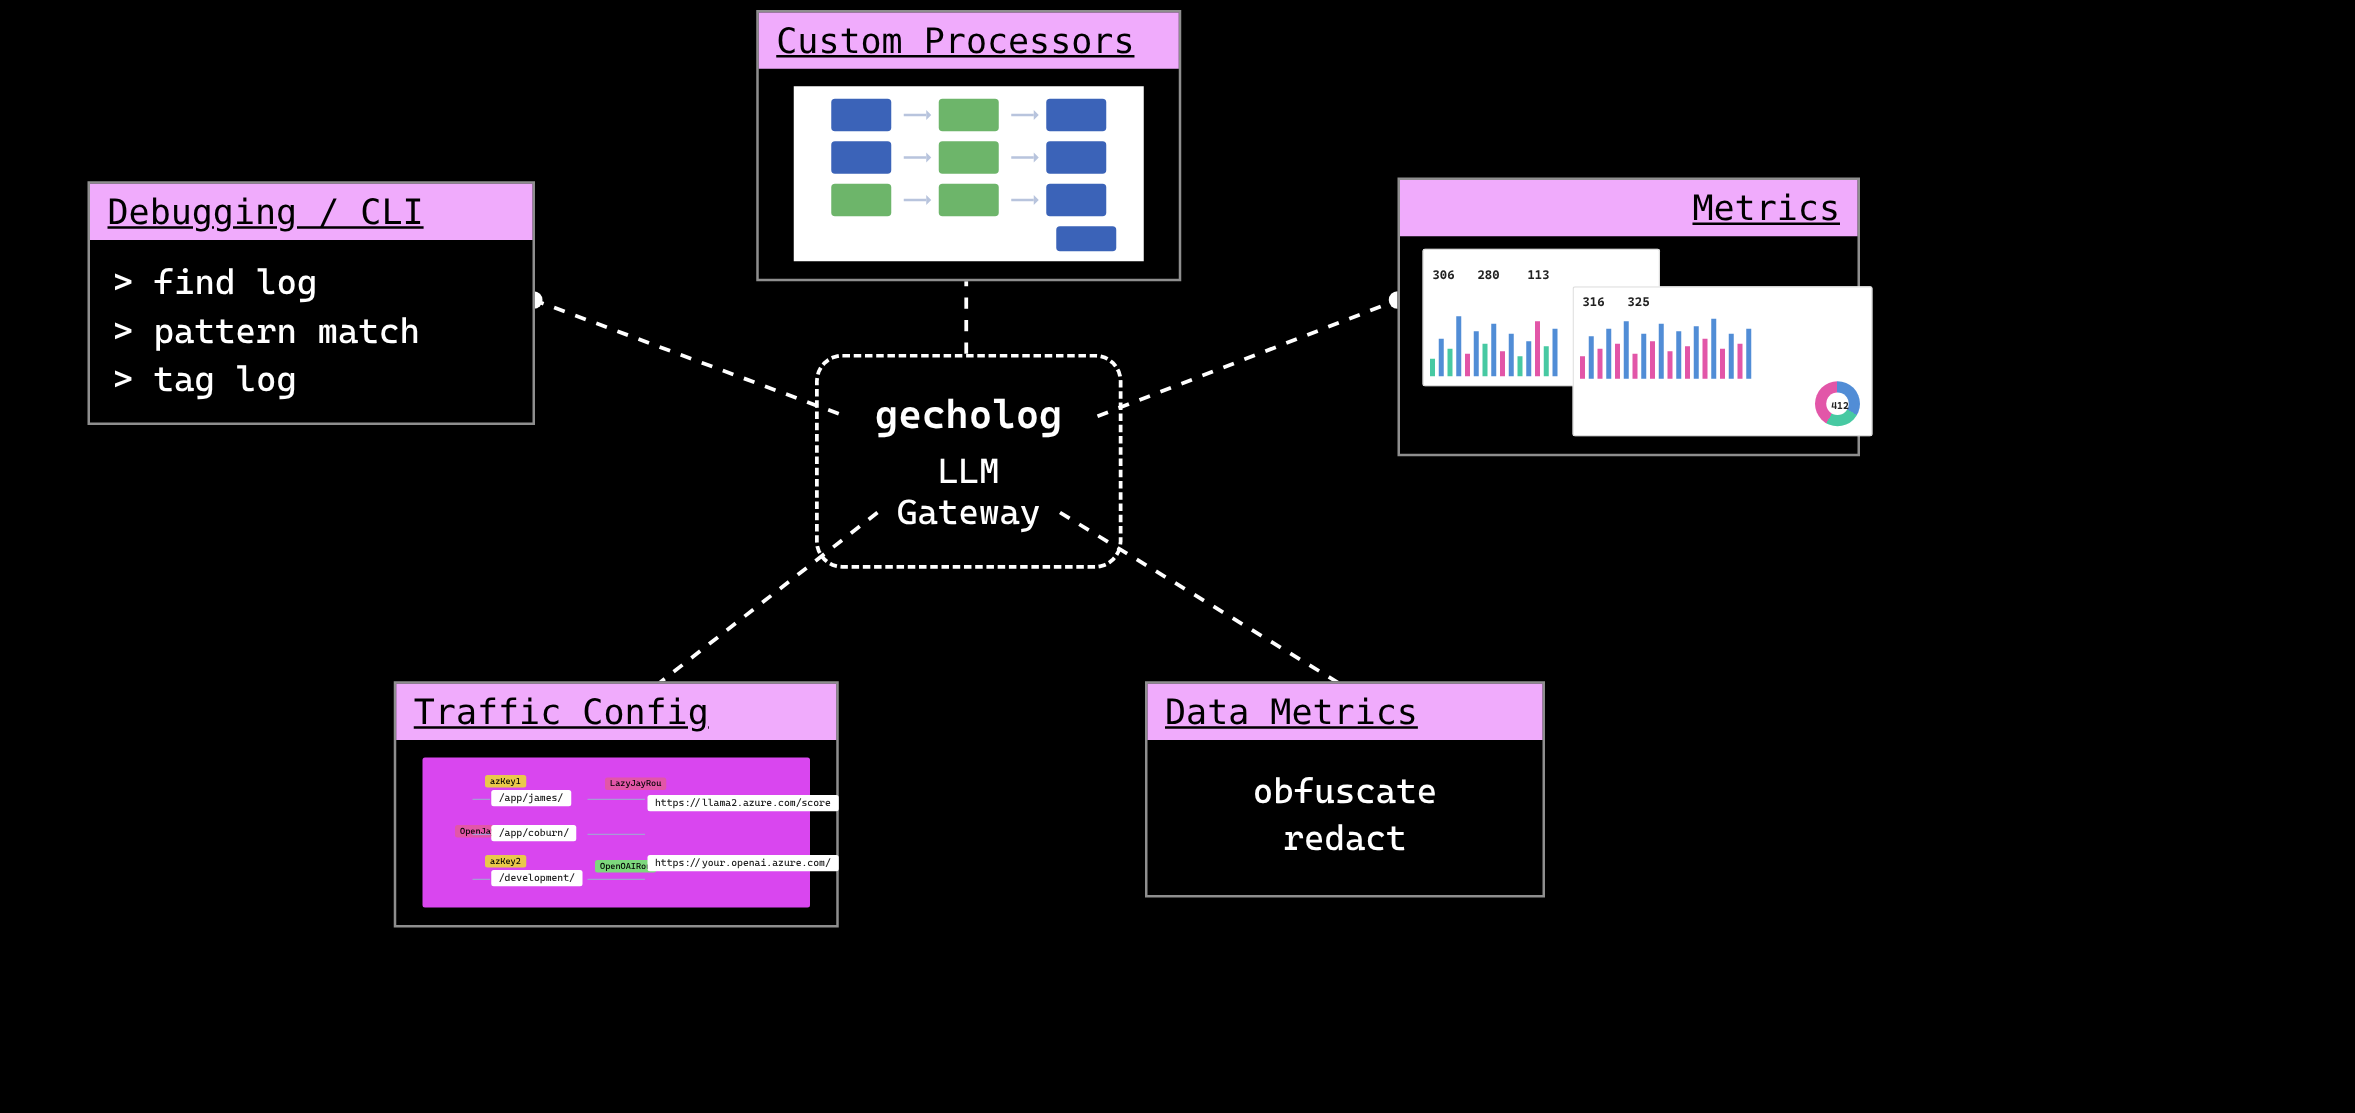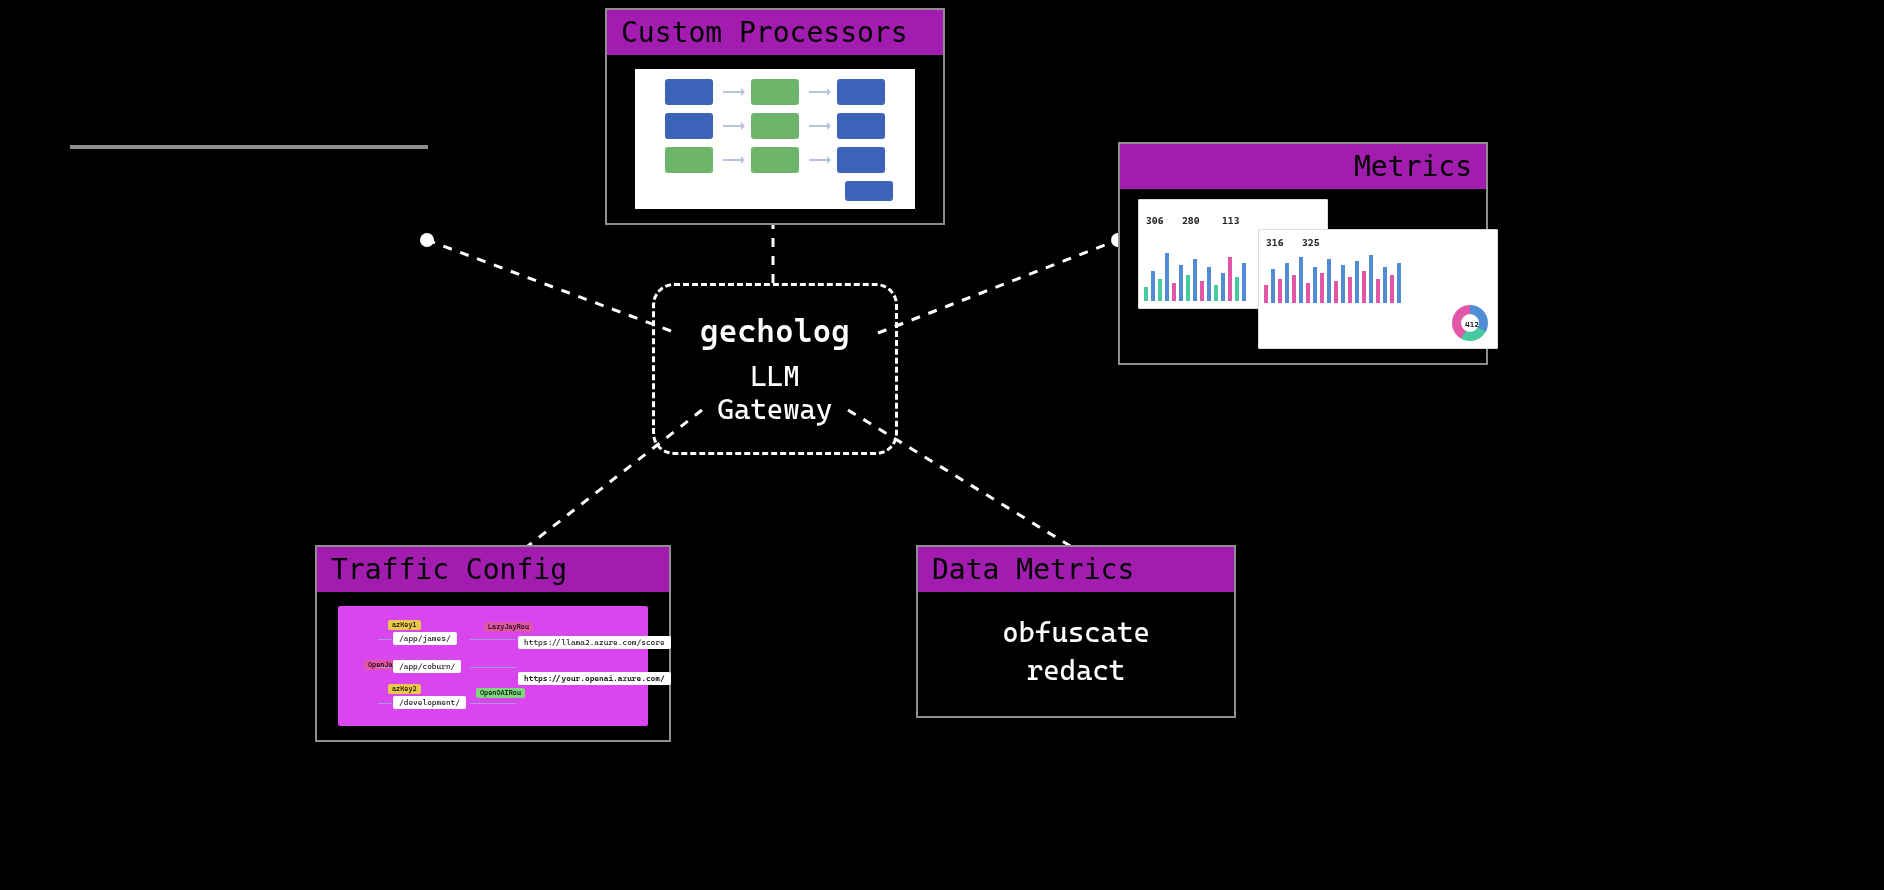--- a/index.html
+++ b/index.html
@@ -12,25 +12,26 @@
     font-family: ui-monospace, Menlo, Monaco, "Cascadia Code", Consolas, monospace;
     color: #fff;
     overflow: hidden;
   }
   .card {
     position: absolute;
     border: 2px solid #8e8e8e;
     background: #000;
   }
   .card-header {
-    background: #a21caf;
+    background: #f0abfc;
     color: #000;
     padding: 6px 14px;
     font-size: 28px;
     font-family: ui-monospace, Menlo, Monaco, Consolas, monospace;
+    text-decoration: underline;
   }
   .card-body {
     padding: 14px 18px;
   }
   .cli-line {
     font-size: 28px;
     line-height: 1.4;
     white-space: pre;
   }
   .data-line {
@@ -134,20 +135,26 @@
     <circle cx="1085" cy="555" r="7"></circle>
   </g>
 </svg>
 
 <div class="hub" style="left:652px; top:283px; width:246px;">
   <div class="hub-title">gecholog</div>
   <div class="hub-sub">LLM Gateway</div>
 </div>
 
 <div class="card" style="left:70px; top:145px; width:358px;">
+  <div class="card-header">Debugging / CLI</div>
+  <div class="card-body">
+    <div class="cli-line">&gt; find log</div>
+    <div class="cli-line">&gt; pattern match</div>
+    <div class="cli-line">&gt; tag log</div>
+  </div>
 </div>
 
 <div class="card" style="left:605px; top:8px; width:340px;">
   <div class="card-header">Custom Processors</div>
   <div class="card-body">
     <div class="flow-illus">
       <div class="flow-row">
         <div class="fbox blue"></div>
           <div class="farrow"></div>
         <div class="fbox green"></div>
@@ -240,21 +247,21 @@
       <span class="tag pink" style="left:126px; top:16px;">LazyJayRou</span>
 
       <span class="tag pink" style="left:6px; top:54px;">OpenJayRou</span>
       <span class="pill" style="left:55px; top:54px;">/app/coburn/</span>
 
       <span class="tag yellow" style="left:50px; top:78px;">azKey2</span>
       <span class="pill" style="left:55px; top:90px;">/development/</span>
       <span class="tag green" style="left:138px; top:82px;">OpenOAIRou</span>
 
       <span class="pill" style="left:180px; top:30px;">https://llama2.azure.com/score</span>
-      <span class="pill" style="left:180px; top:66px;font-weight:bold;">https://your.openai.azure.com/</span>
+      <span class="pill" style="left:180px; top:78px;">https://your.openai.azure.com/</span>
 
       <div class="tline" style="left:132px; top:33px; width:46px;"></div>
       <div class="tline" style="left:132px; top:61px; width:46px;"></div>
       <div class="tline" style="left:132px; top:97px; width:46px;"></div>
       <div class="tline" style="left:40px; top:33px; width:14px;"></div>
       <div class="tline" style="left:40px; top:61px; width:14px;"></div>
       <div class="tline" style="left:40px; top:97px; width:14px;"></div>
     </div>
   </div>
 </div>

